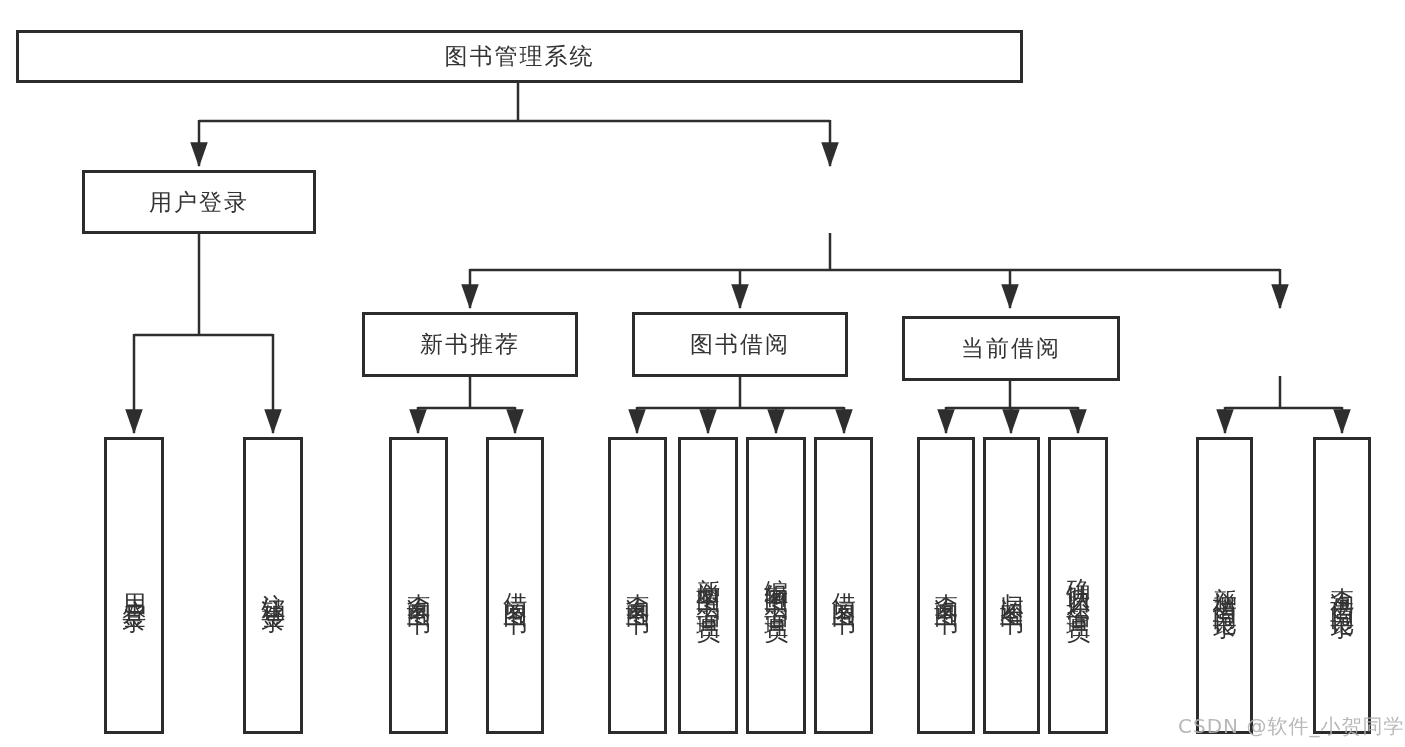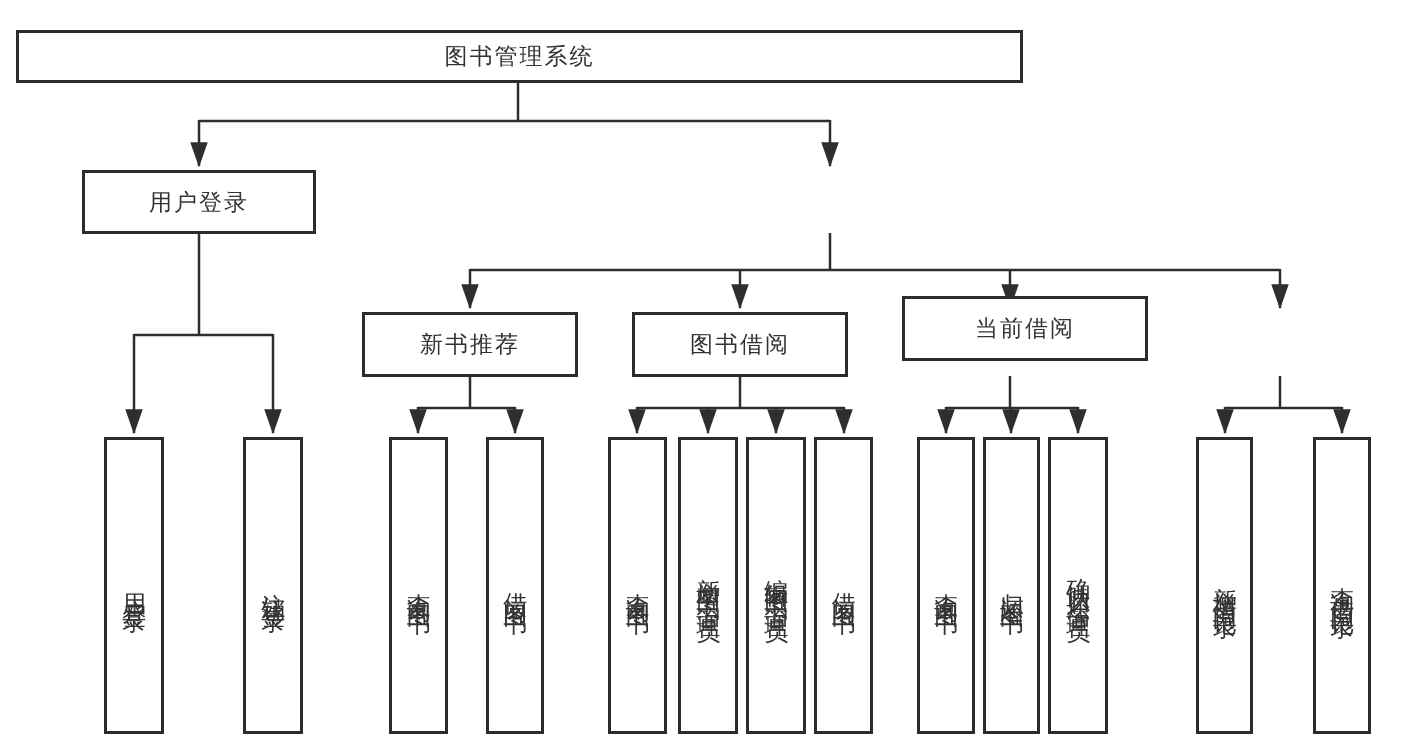--- a/index.html
+++ b/index.html
@@ -81,33 +81,34 @@
       <line x1="1342" y1="407" x2="1342" y2="433" marker-end="url(#arr)"></line>
     </g>
   </svg>
 
   <div class="node" style="left:16px;top:13px;width:1007px;height:53px;margin-top:17px;">图书管理系统</div>
 
   <div class="node" style="left:82px;top:170px;width:234px;height:64px;">用户登录</div>
 
   <div class="node" style="left:362px;top:312px;width:216px;height:65px;">新书推荐</div>
   <div class="node" style="left:632px;top:312px;width:216px;height:65px;">图书借阅</div>
-  <div class="node" style="left:902px;top:296px;width:246px;height:65px;">当前借阅</div>
+  <div class="node" style="left:902px;top:316px;width:218px;height:65px;">当前借阅</div>
 
   <div class="node vert" style="left:104px;top:437px;width:60px;height:297px;">用户登录</div>
   <div class="node vert" style="left:243px;top:437px;width:60px;height:297px;">注销登录</div>
 
   <div class="node vert" style="left:389px;top:437px;width:59px;height:297px;">查询图书</div>
   <div class="node vert" style="left:486px;top:437px;width:58px;height:297px;">借阅图书</div>
 
   <div class="node vert" style="left:608px;top:437px;width:59px;height:297px;">查询图书</div>
   <div class="node vert" style="left:678px;top:437px;width:60px;height:297px;">新增图书（管理员）</div>
   <div class="node vert" style="left:746px;top:437px;width:60px;height:297px;">编辑图书（管理员）</div>
   <div class="node vert" style="left:814px;top:437px;width:59px;height:297px;">借阅图书</div>
 
   <div class="node vert" style="left:917px;top:437px;width:58px;height:297px;">查询图书</div>
   <div class="node vert" style="left:983px;top:437px;width:57px;height:297px;">归还图书</div>
   <div class="node vert" style="left:1048px;top:437px;width:60px;height:297px;">确认归还（管理员）</div>
 
   <div class="node vert" style="left:1196px;top:437px;width:57px;height:297px;">新增借阅记录</div>
   <div class="node vert" style="left:1313px;top:437px;width:58px;height:297px;">查询借阅记录</div>
 
+  <div class="watermark">CSDN @软件_小贺同学</div>
 </div>
 
 </body></html>

